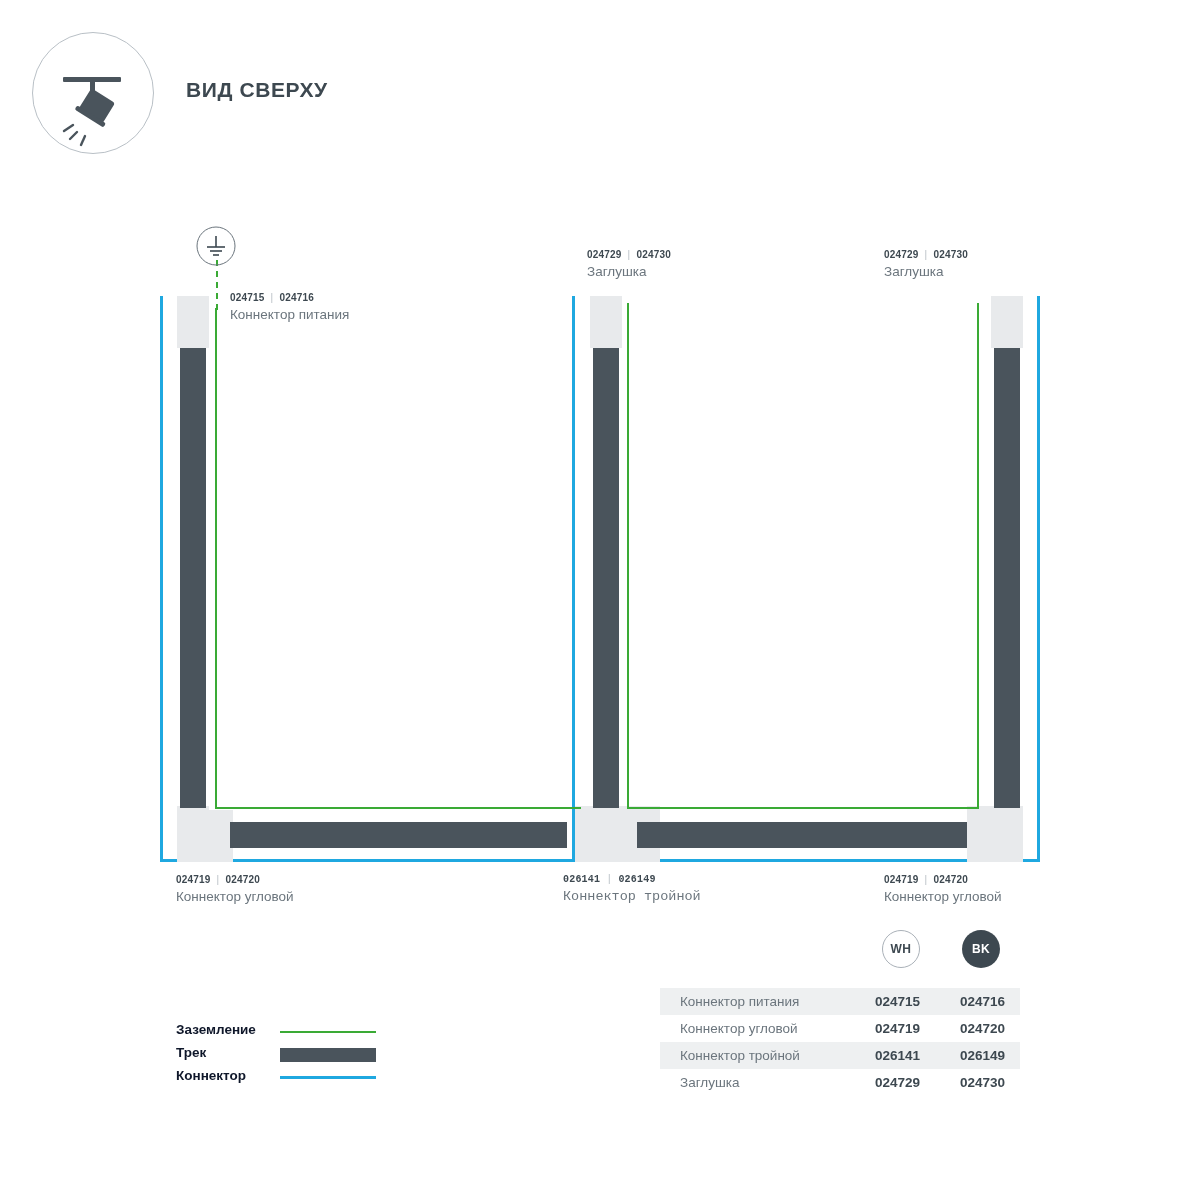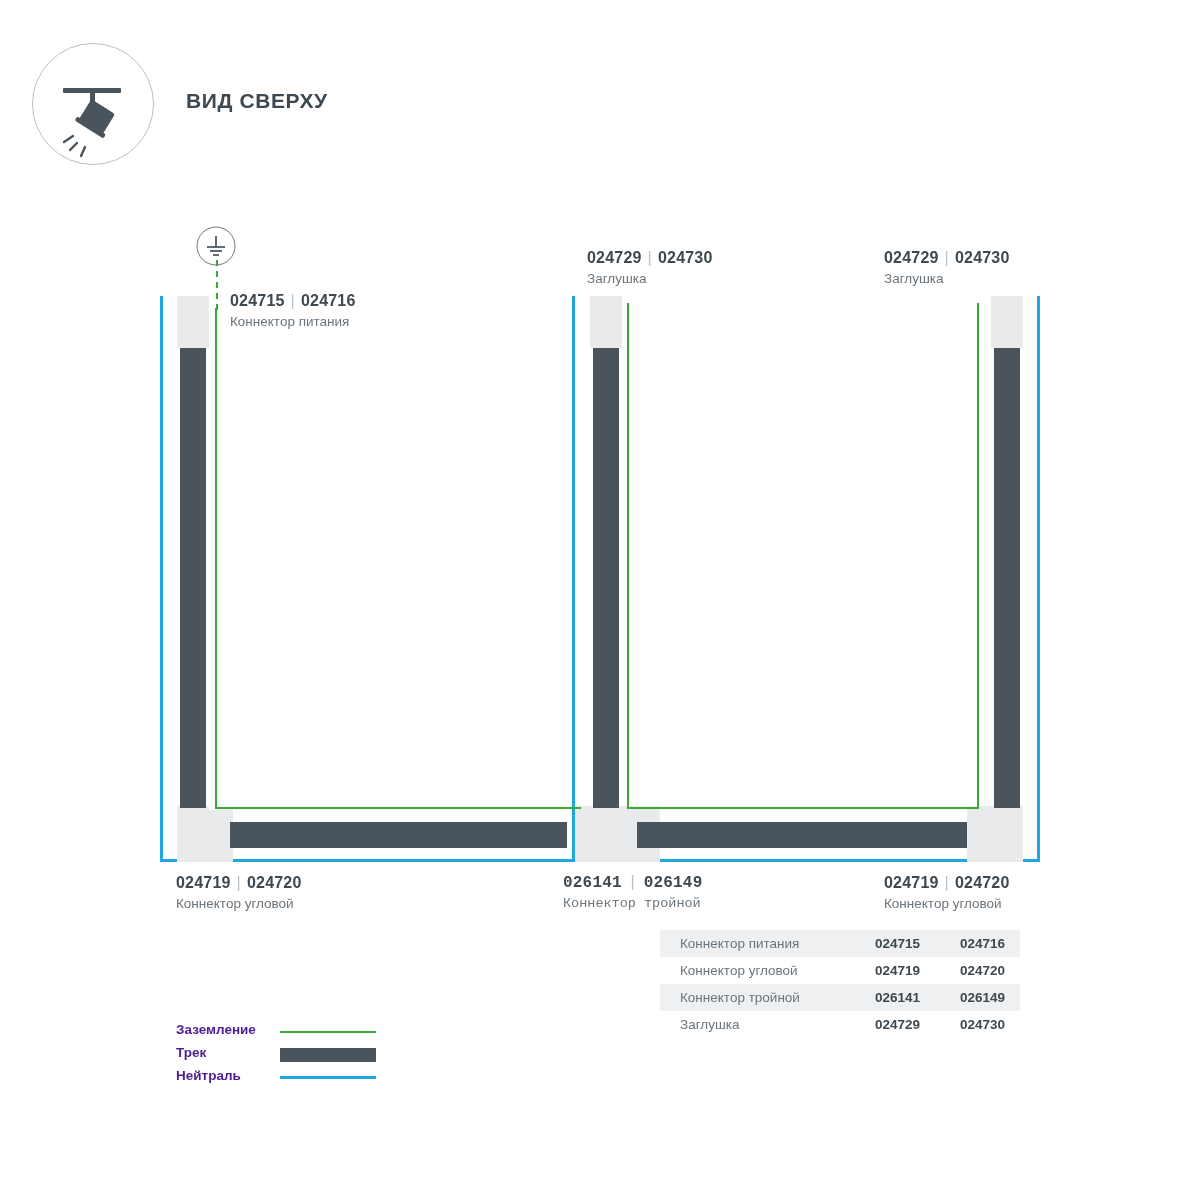--- a/index.html
+++ b/index.html
@@ -12,21 +12,21 @@
     height: 1200px;
     position: relative;
     font-family: "Liberation Sans", sans-serif;
     color: #3d4850;
     overflow: hidden;
   }
 
   
   #header {
     position: absolute;
-    left: 0; top: 11px;
+    left: 0; top: 0;
     width: 996px;
     height: 180px;
     text-decoration: underline;
   }
   #logo-circle {
     position: absolute;
     left: 32px; top: 32px;
     width: 122px; height: 122px;
     border-radius: 50%;
     border: 1px solid #b9c0c6;
@@ -73,21 +73,21 @@
     position: absolute;
     border-left: 2px dashed #3aaa35;
   }
 
   
   .label {
     position: absolute;
     white-space: nowrap;
   }
   .label .codes {
-    font-size: 16px;
+    font-size: 10px;
     font-weight: bold;
     color: #3d4850;
     letter-spacing: 0.2px;
   }
   .label .codes .sep {
     color: #b9c0c6;
     font-weight: normal;
     padding: 0 6px;
   }
   .label .desc {
@@ -105,21 +105,21 @@
   }
   .legend-row {
     position: relative;
     height: 23px;
   }
   .legend-row .lg-text {
     position: absolute;
     left: 0; top: 0;
     font-size: 13.5px;
     font-weight: bold;
-    color: #4c1d95;
+    color: #0f172a;
   }
   .legend-row .lg-swatch {
     position: absolute;
     left: 104px;
   }
   .lg-ground { top: 9px; width: 96px; height: 2px; background: #3aaa35; }
   .lg-track  { top: 3px; width: 96px; height: 14px; background: #4a545c; }
   .lg-neutral{ top: 8px; width: 96px; height: 3px; background: #1fa8e0; }
 
   
@@ -302,26 +302,30 @@
 <div id="legend">
   <div class="legend-row">
     <span class="lg-text">Заземление</span>
     <span class="lg-swatch lg-ground"></span>
   </div>
   <div class="legend-row">
     <span class="lg-text">Трек</span>
     <span class="lg-swatch lg-track"></span>
   </div>
   <div class="legend-row">
-    <span class="lg-text">Нейтраль</span>
+    <span class="lg-text">Коннектор</span>
     <span class="lg-swatch lg-neutral"></span>
   </div>
 </div>
 
 <div id="table">
+  <div class="badges">
+    <div class="badge wh">WH</div>
+    <div class="badge bk">BK</div>
+  </div>
 
   <div class="trow alt">
     <span class="tname">Коннектор питания</span>
     <span class="tc1">024715</span>
     <span class="tc2">024716</span>
   </div>
   <div class="trow">
     <span class="tname">Коннектор угловой</span>
     <span class="tc1">024719</span>
     <span class="tc2">024720</span>

